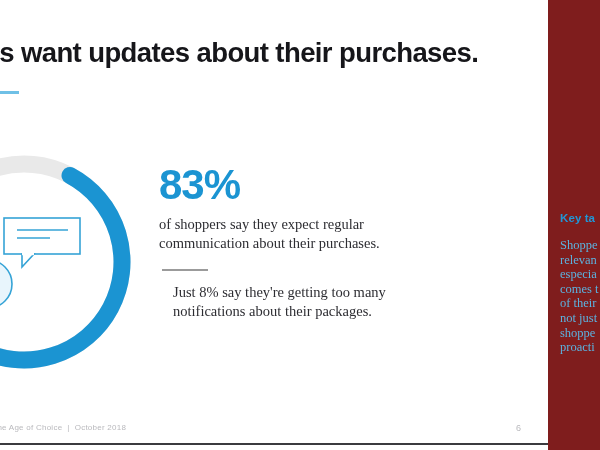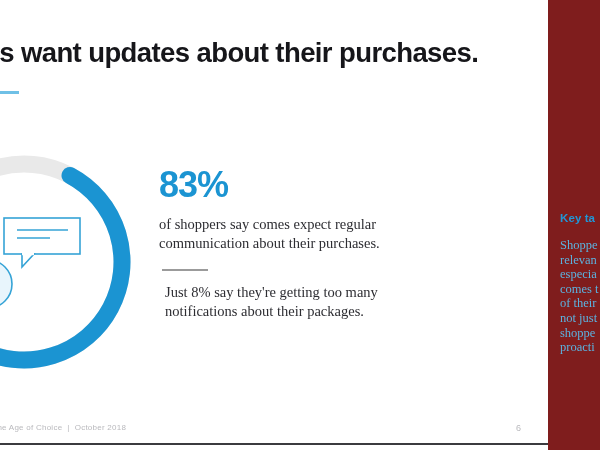--- a/index.html
+++ b/index.html
@@ -104,21 +104,21 @@
   
   #stat {
     position: absolute;
     left: 159px;
     top: 163px;
     width: 250px;
   }
   .big-number {
     font-family: "Liberation Sans", sans-serif;
     font-weight: bold;
-    font-size: 36px;
+    font-size: 42px;
     line-height: 44px;
     letter-spacing: -1px;
     color: #1b94d2;
     margin: 0 0 8px 0;
   }
   .stat-lead {
     font-family: "Liberation Serif", serif;
     font-size: 14.5px;
     line-height: 19px;
     color: #2d2d32;
@@ -129,21 +129,21 @@
     width: 46px;
     height: 1.5px;
     background: #9b9b9b;
     margin: 16px 0 12px 3px;
   }
   .stat-sub {
     font-family: "Liberation Serif", serif;
     font-size: 14.5px;
     line-height: 19px;
     color: #2d2d32;
-    margin: 0 0 0 6px;
+    margin: 0 0 0 14px;
     max-width: 230px;
   }
 
   
   #footer-text {
     position: absolute;
     left: -38px;
     top: 423px;
     font-family: "Liberation Sans", sans-serif;
     font-size: 8px;
@@ -198,21 +198,21 @@
       <line x1="47" y1="26" x2="80" y2="26" stroke="#35a3d6" stroke-width="1.6"></line>
 
       <circle cx="18" cy="72" r="24" fill="#e8f5fc" stroke="#35a3d6" stroke-width="1.6"></circle>
       <circle cx="24" cy="66" r="2" fill="#2b7fb5"></circle>
       <path d="M10 78 Q17 84 24 78" fill="none" stroke="#2b7fb5" stroke-width="1.5" stroke-linecap="round"></path>
     </svg>
   </div>
 
   <div id="stat">
     <div class="big-number">83%</div>
-    <p class="stat-lead">of shoppers say comes expect regular communication about their purchases.</p>
+    <p class="stat-lead">of shoppers say they expect regular communication about their purchases.</p>
     <div class="stat-divider"></div>
     <p class="stat-sub">Just 8% say they're getting too many notifications about their packages.</p>
   </div>
 
   <aside id="sidebar">
     <div id="sidebar-inner">
       <div class="sidebar-title">Key ta</div>
       <div class="sidebar-body">
         <span class="ln">Shoppe</span>
         <span class="ln">relevan</span>

